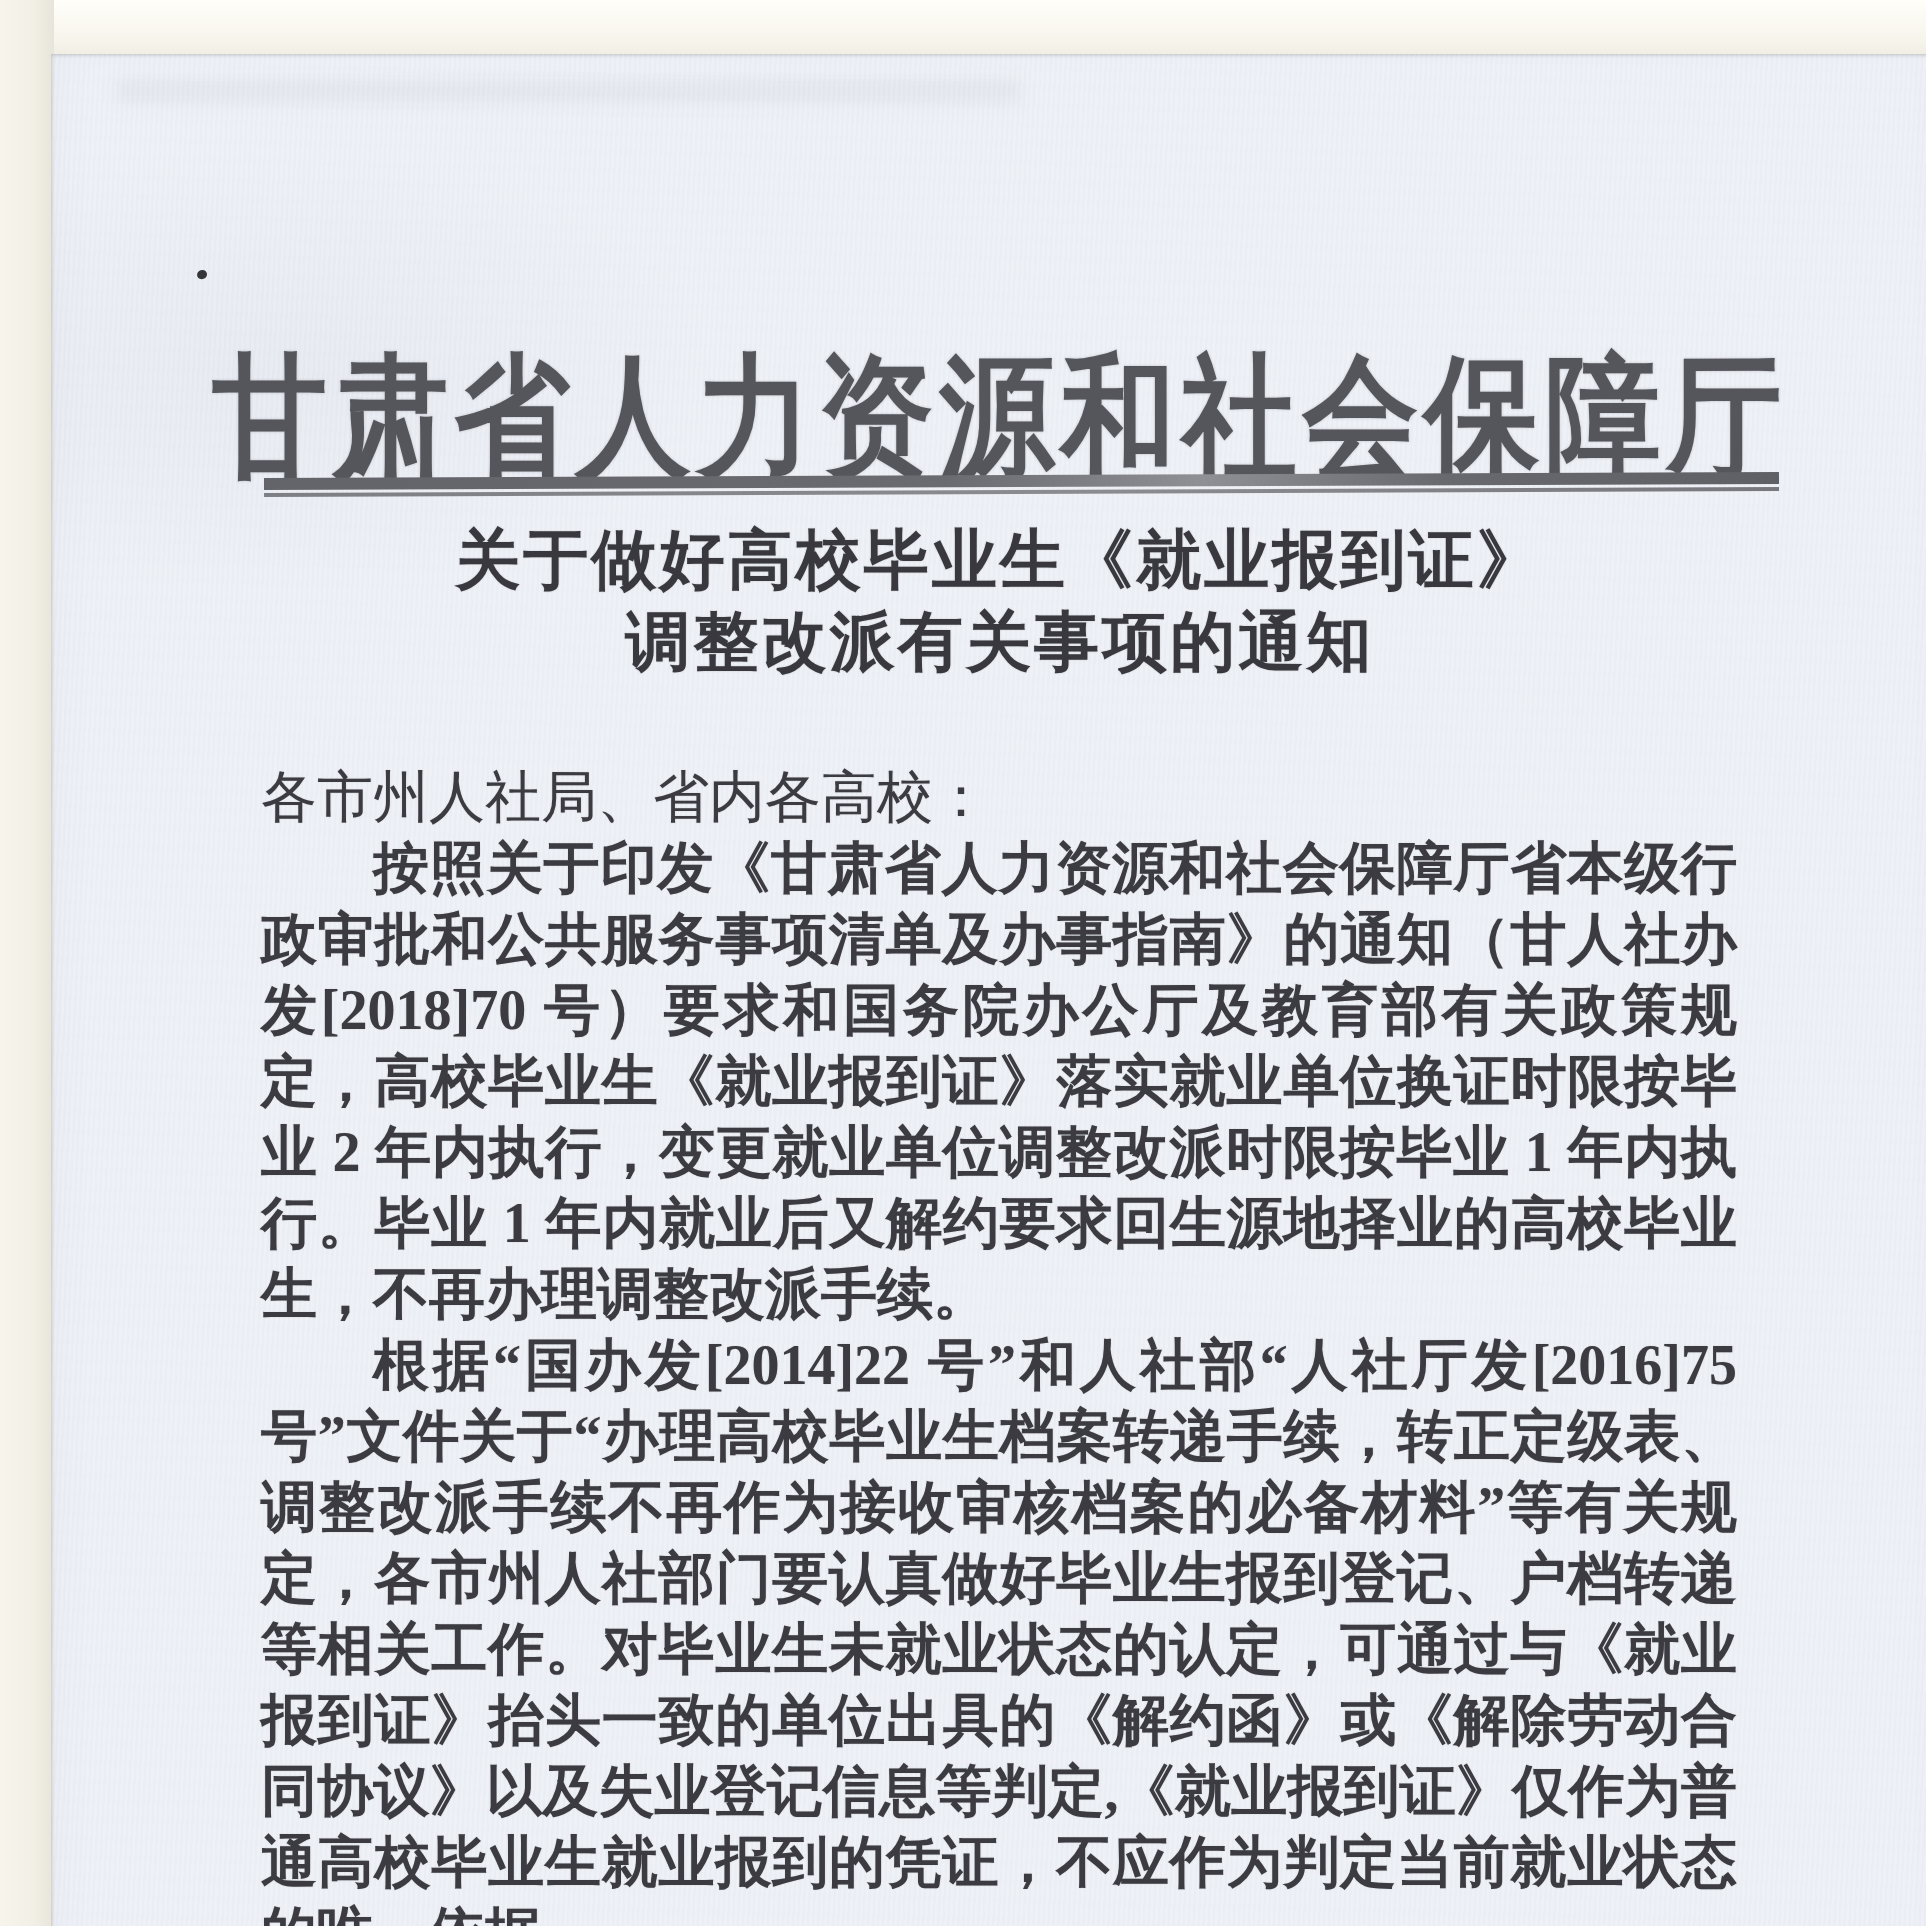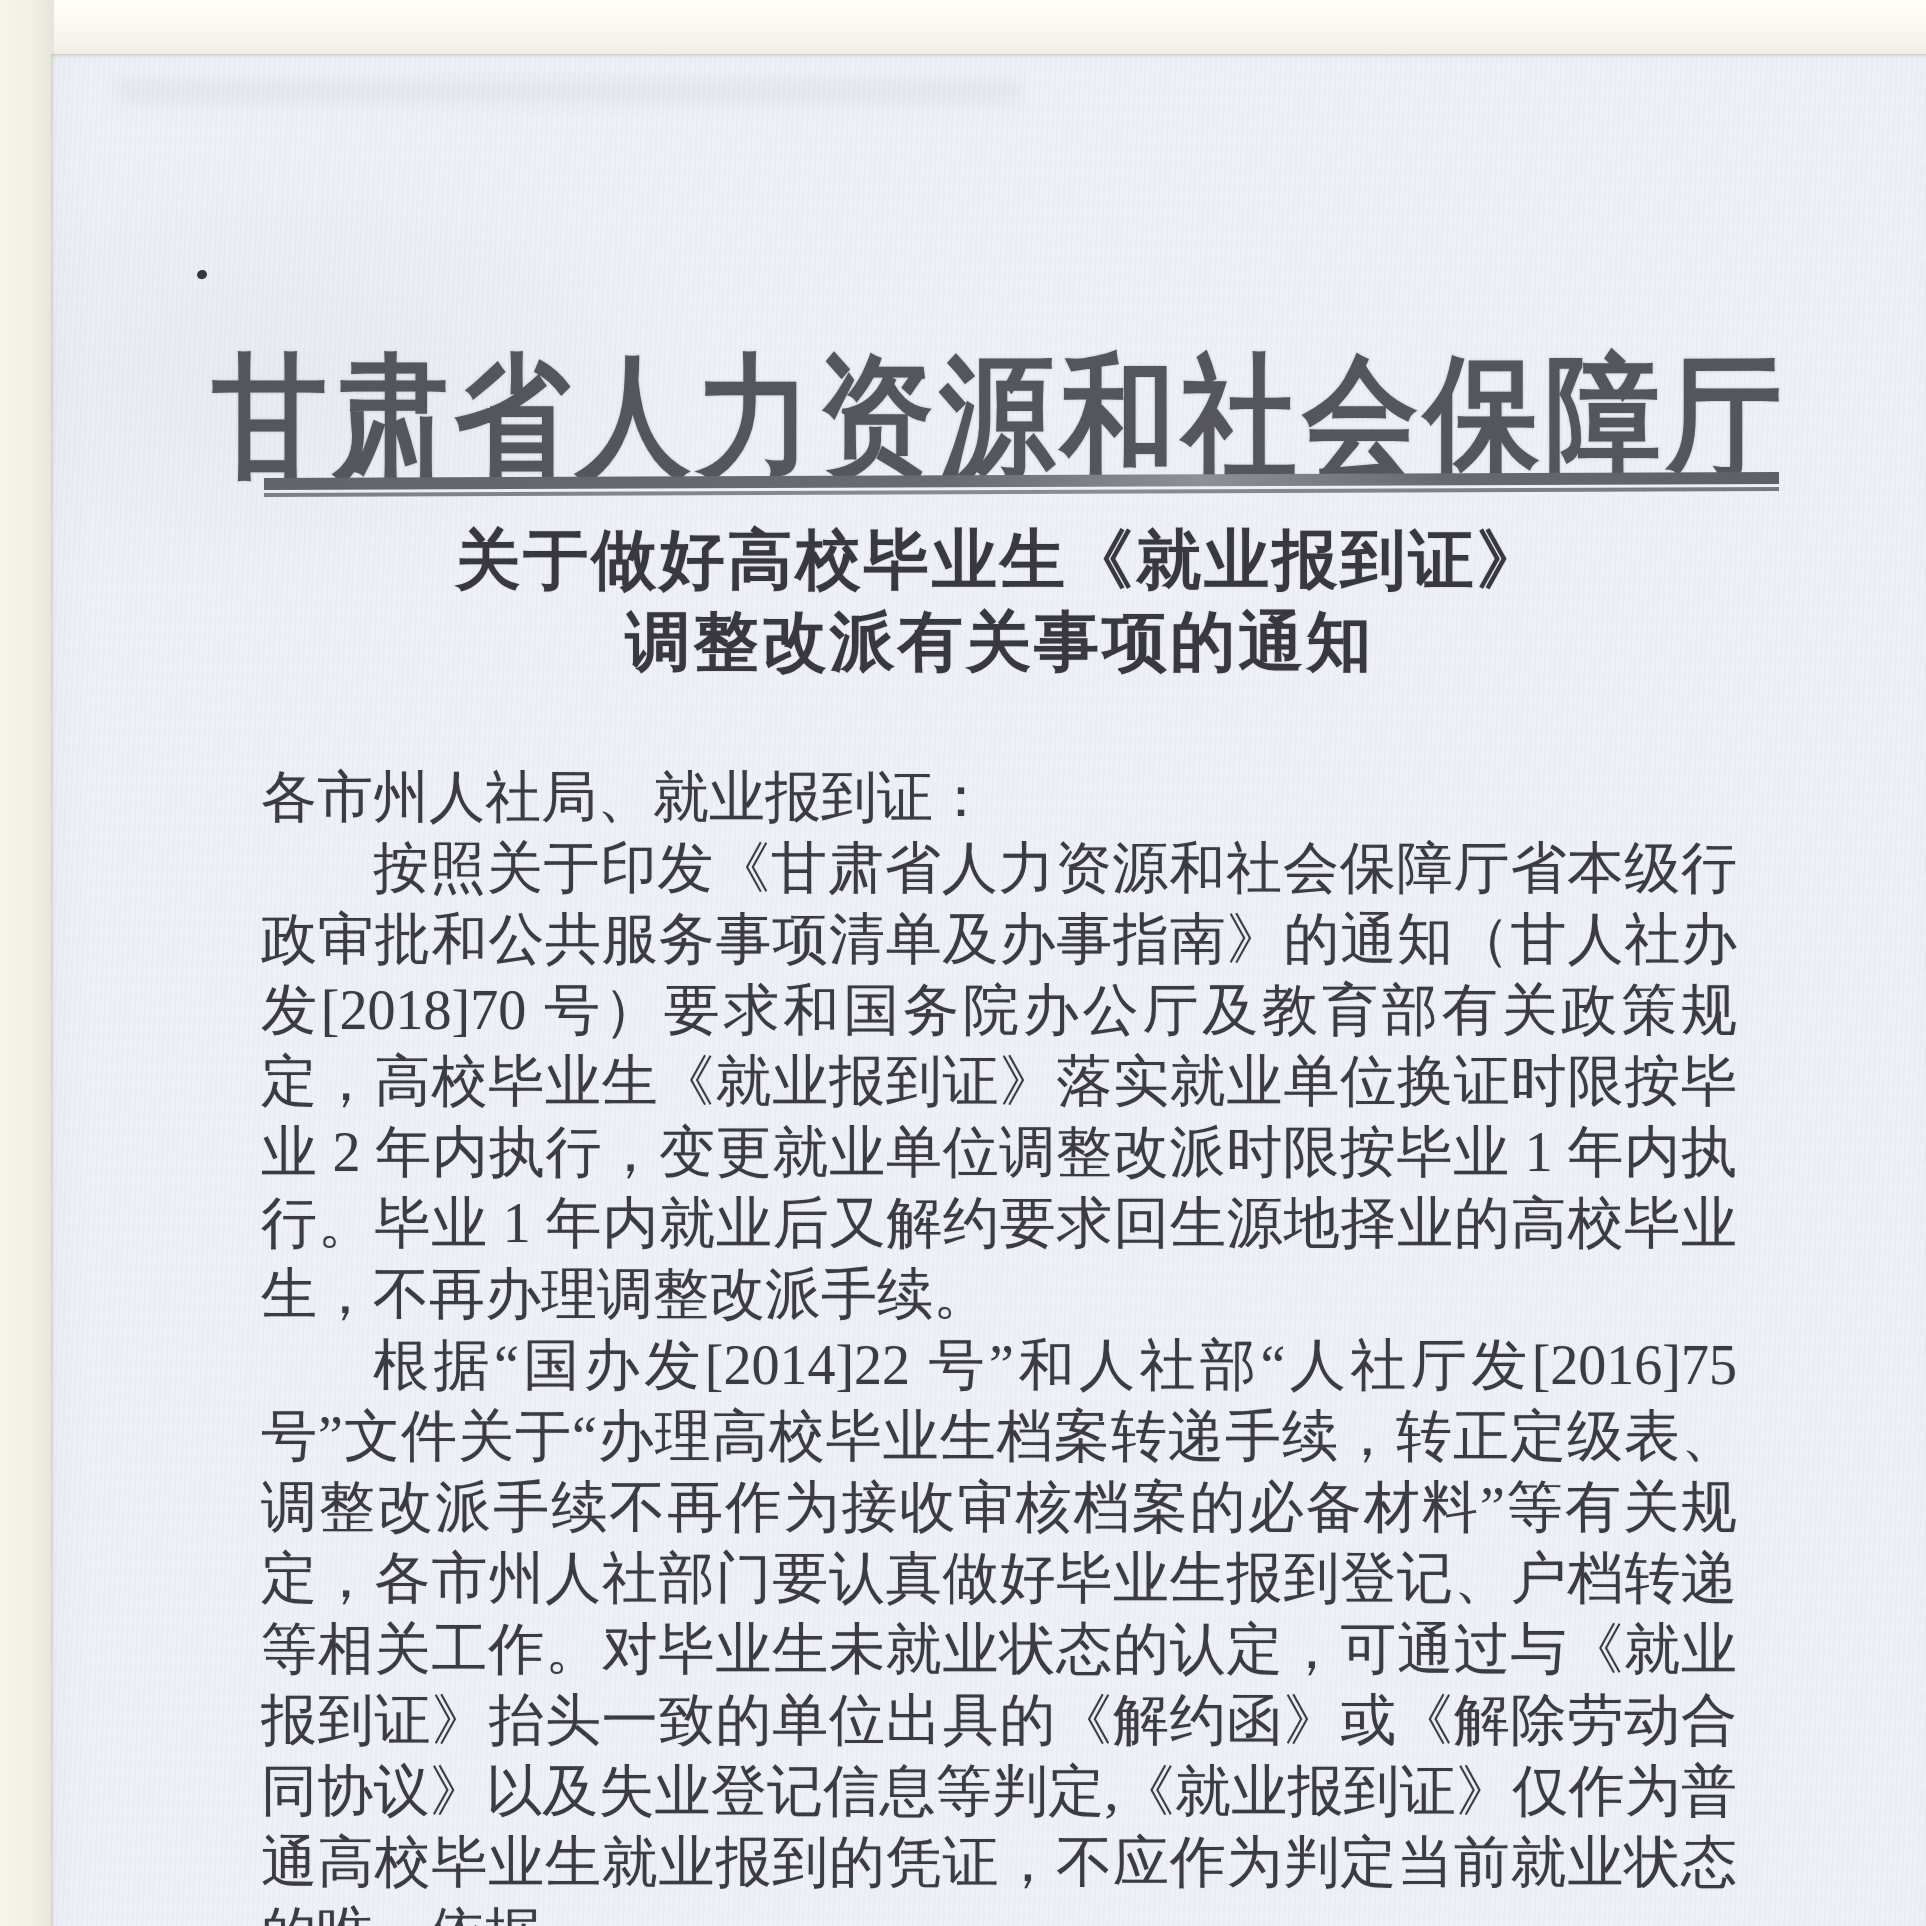--- a/index.html
+++ b/index.html
@@ -91,21 +91,21 @@
   
   .doc-body {
     position: absolute; left: 210px; top: 708px; width: 1476px;
     font-size: 56px;
     line-height: 71px;
     color: #3b3b41;
     text-align: justify;
     text-shadow: 0 0 1.2px rgba(59,59,65,0.28);
   }
   .doc-body p { margin: 0; }
-  .doc-body p.indented { text-indent: 2em; }
+  .doc-body p.indented { text-indent: 2em; font-weight: bold; }
 </style>
 </head>
 <body>
 
 <div class="bed-top-streak"></div>
 <div class="bed-left-strip"></div>
 
 <div class="paper">
   <div class="paper-texture"></div>
   <div class="smudge-band"></div>
@@ -117,20 +117,20 @@
     <div class="thick"></div>
     <div class="thin"></div>
   </div>
 
   <div class="doc-title">
     <div>关于做好高校毕业生《就业报到证》</div>
     <div>调整改派有关事项的通知</div>
   </div>
 
   <div class="doc-body">
-    <p class="salutation">各市州人社局、就业报到证：</p>
+    <p class="salutation">各市州人社局、省内各高校：</p>
     <p class="indented">按照关于印发《甘肃省人力资源和社会保障厅省本级行政审批和公共服务事项清单及办事指南》的通知（甘人社办发[2018]70 号）要求和国务院办公厅及教育部有关政策规定，高校毕业生《就业报到证》落实就业单位换证时限按毕业 2 年内执行，变更就业单位调整改派时限按毕业 1 年内执行。毕业 1 年内就业后又解约要求回生源地择业的高校毕业生，不再办理调整改派手续。</p>
     <p class="indented">根据“国办发[2014]22 号”和人社部“人社厅发[2016]75 号”文件关于“办理高校毕业生档案转递手续，转正定级表、调整改派手续不再作为接收审核档案的必备材料”等有关规定，各市州人社部门要认真做好毕业生报到登记、户档转递等相关工作。对毕业生未就业状态的认定，可通过与《就业报到证》抬头一致的单位出具的《解约函》或《解除劳动合同协议》以及失业登记信息等判定,《就业报到证》仅作为普通高校毕业生就业报到的凭证，不应作为判定当前就业状态的唯一依据。</p>
 
   </div>
 
 </div>
 
 
 </body></html>

